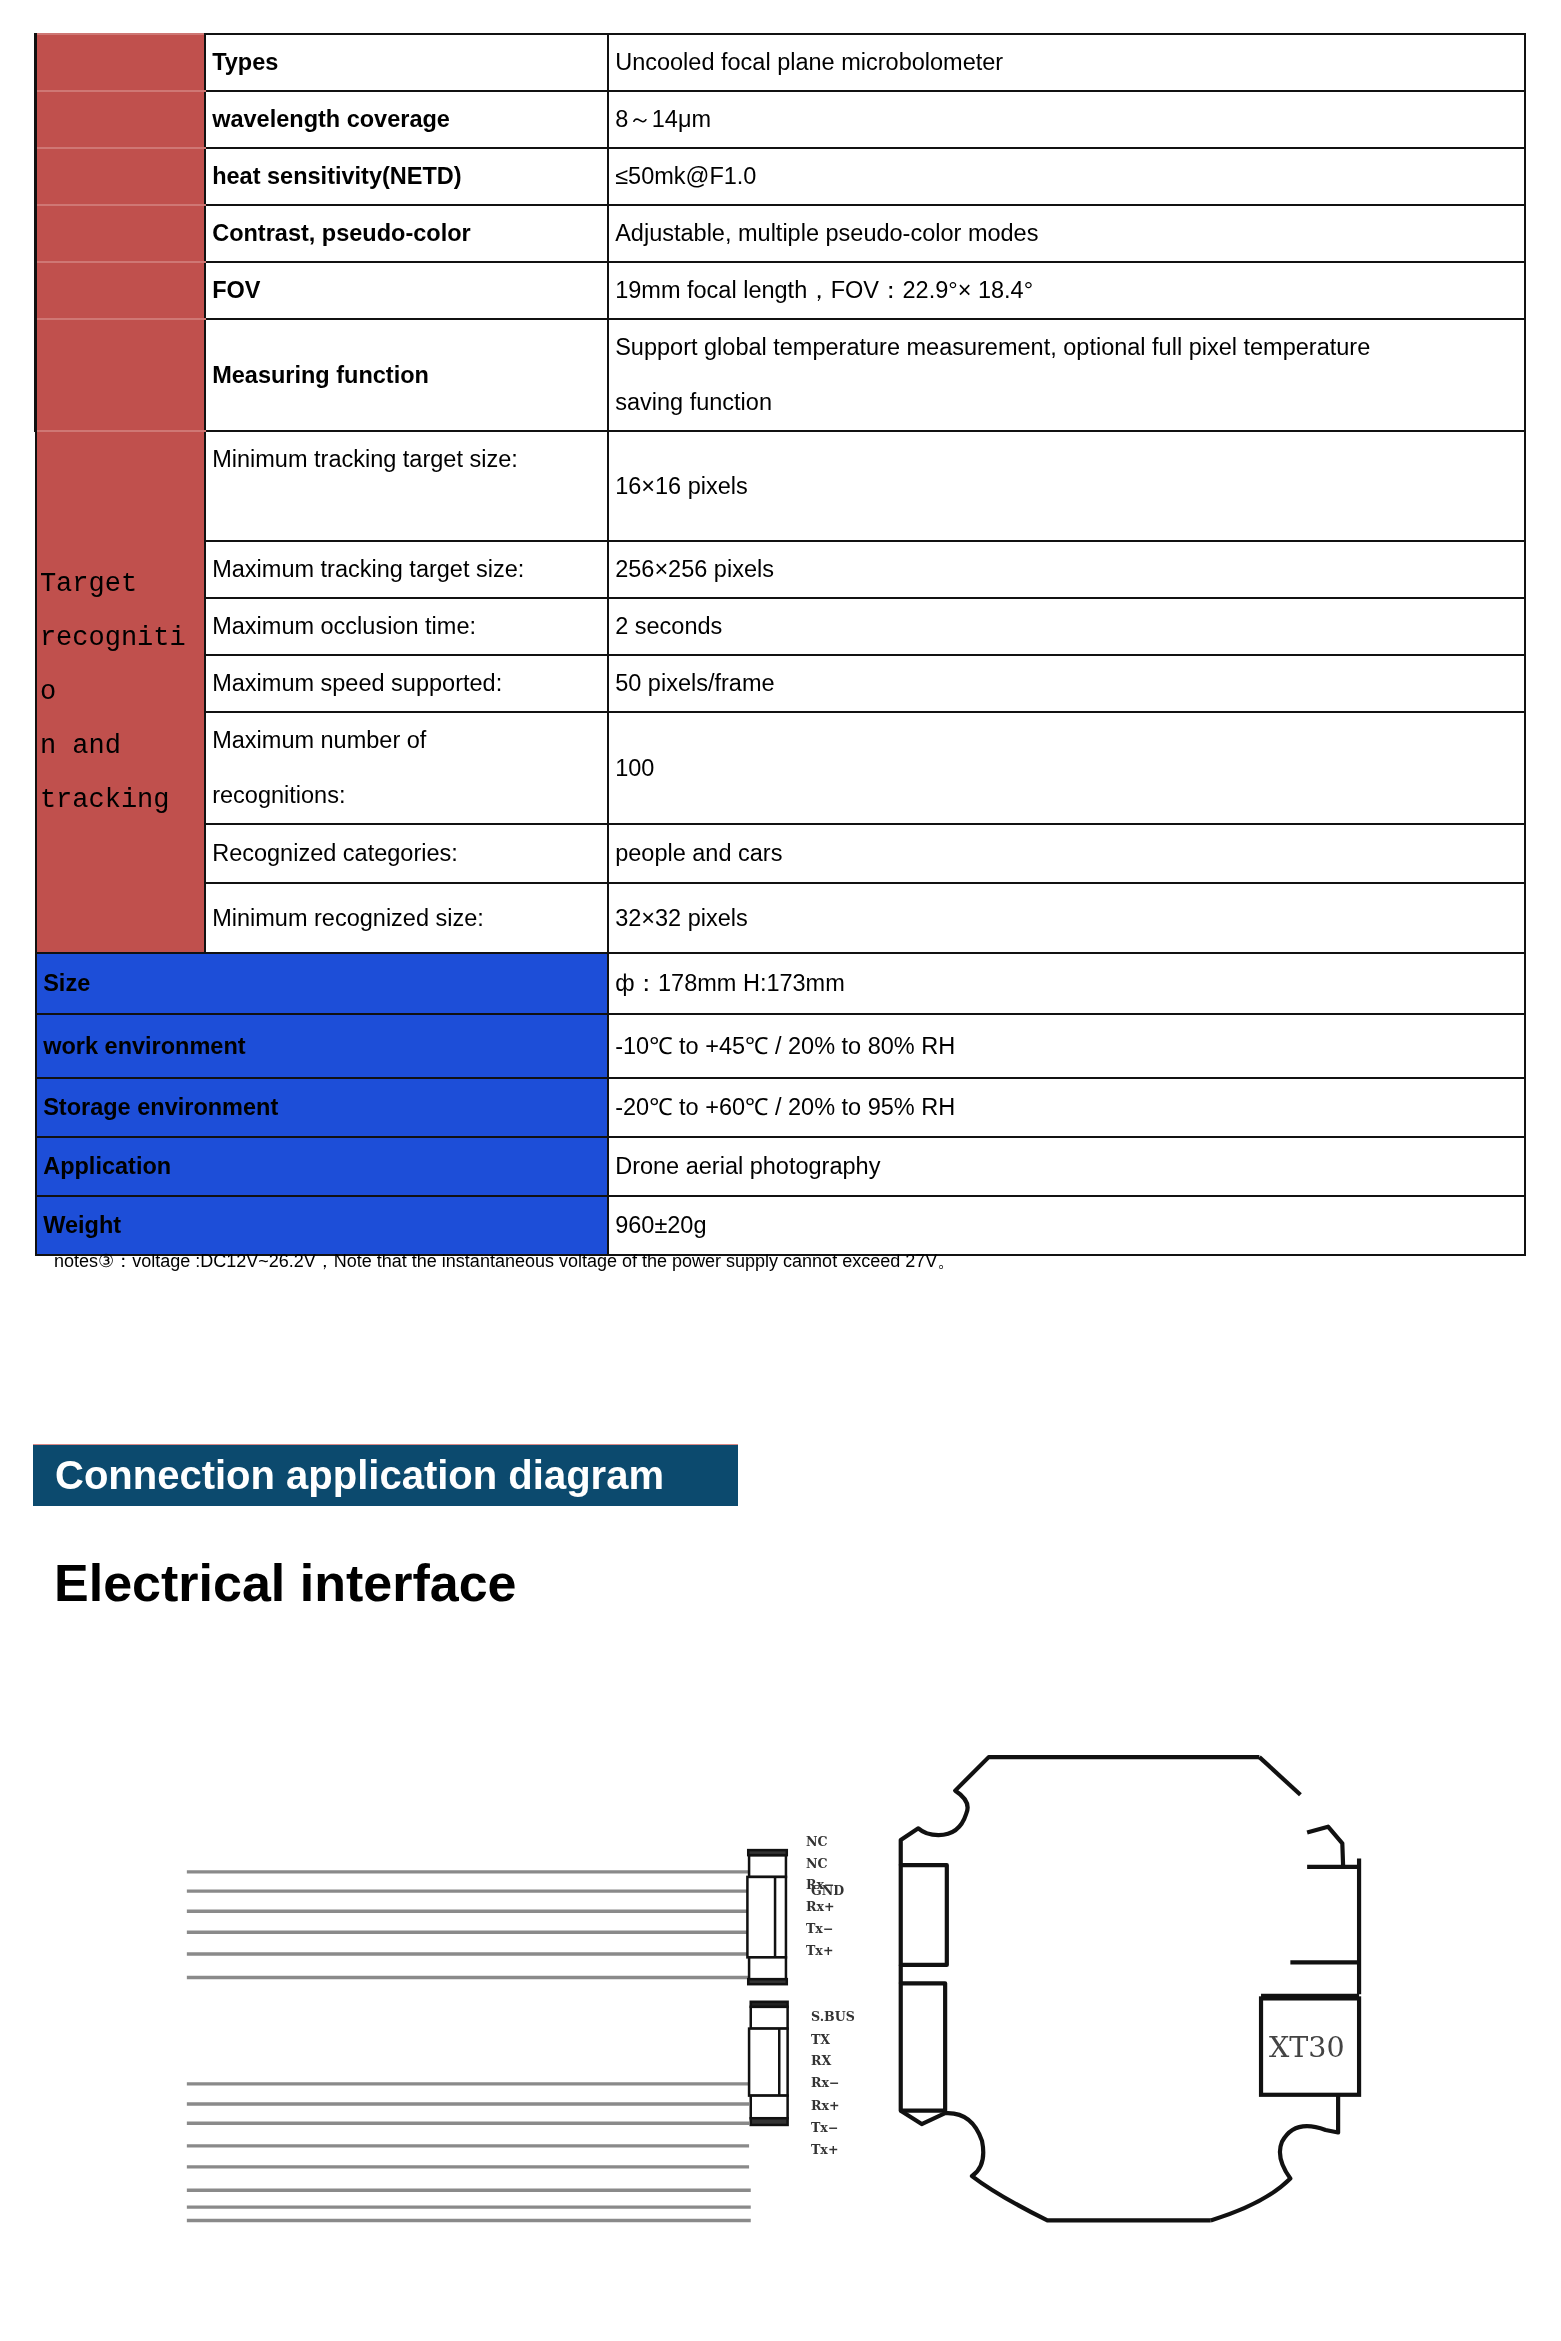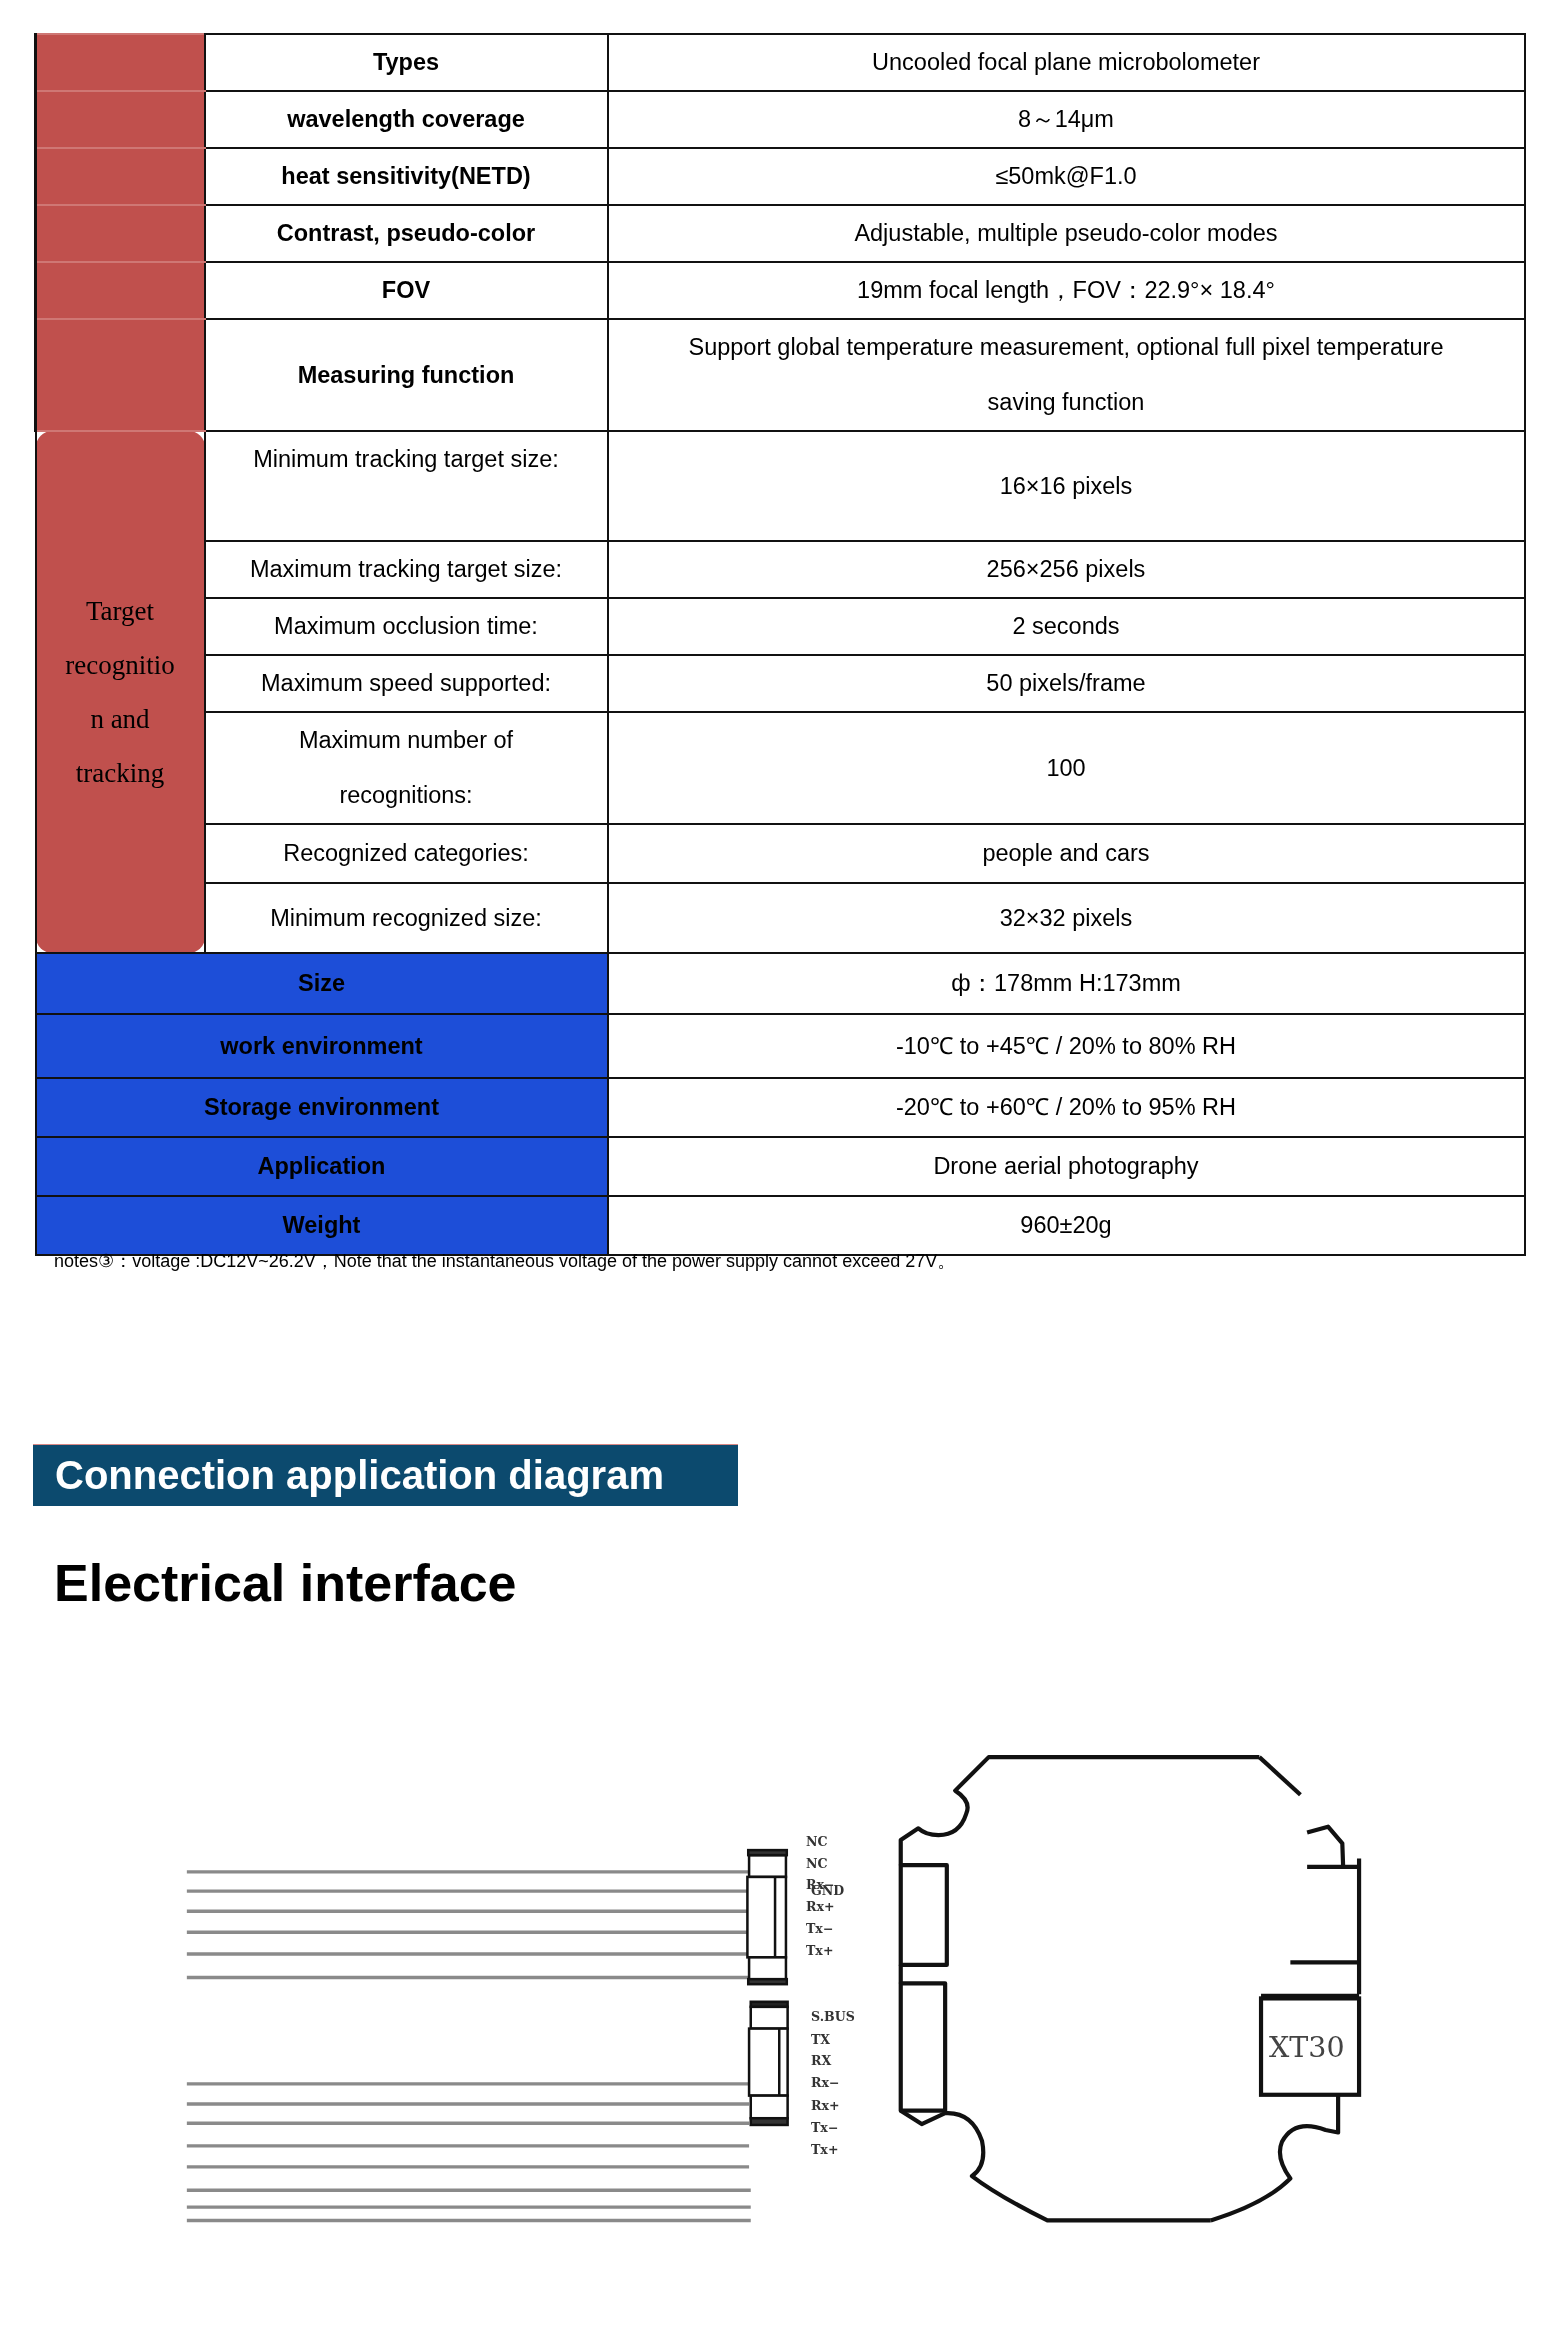--- a/index.html
+++ b/index.html
@@ -2,28 +2,28 @@
 <html style="font-size:13.4px"><head>
 <meta charset="utf-8">
 <style>
   html, body { margin: 0; padding: 0; background: #ffffff; }
   body { width: 1561px; height: 2342px; position: relative; overflow: hidden;
          font-family: "Liberation Sans", sans-serif; color: #000; }
 
   
   .spec-table { position: absolute; left: 34px; top: 33px; width: 1489px;
                 border-collapse: collapse; table-layout: fixed; }
-  .spec-table td { border: 2.5px solid #111; padding: 0 6.7px; text-align: center;
+  .spec-table td { border: 2.5px solid #111; padding: 0 6.7px; 
                    vertical-align: middle; font-size: 23.5px; line-height: 55px; }
   .spec-table td.red { background: #1d4ed8; }
   .spec-table td.red-blank { background: #C0504D; border-top-color: #cf7774; border-bottom-color: #cf7774; border-left: 3.4px solid #111; }
   .spec-table td.label-bold { font-weight: bold; }
   .spec-table td.label-plain { font-weight: normal; }
-  .spec-table td.group-label { background: #C0504D; font-family: Liberation Serif, serif;
-                   font-size: 27px; line-height: 54px; font-weight: normal; padding: 0 3.4px; word-break: break-all; border-radius: 16px;}
+  .spec-table td.group-label { background: #C0504D; font-family: Liberation Mono, monospace;
+                   font-size: 27px; line-height: 54px; font-weight: normal; padding: 0 3.4px; word-break: break-all;}
   .spec-table td.value { font-weight: normal; }
   .spec-table td.topal { vertical-align: top; }
   .group-label span { display: block; }
 
   .note { position: absolute; left: 54px; top: 1249px; font-size: 18px; white-space: nowrap; }
 
   
   .section-band { position: absolute; left: 33px; top: 1444px; width: 705px; height: 62px;
                   background: #0c4a6e; border-top: 1.7px solid #d88885; box-sizing: border-box; }
   .section-band span { position: absolute; left: 22px; top: 6.7px; color: #fff; font-weight: bold;

